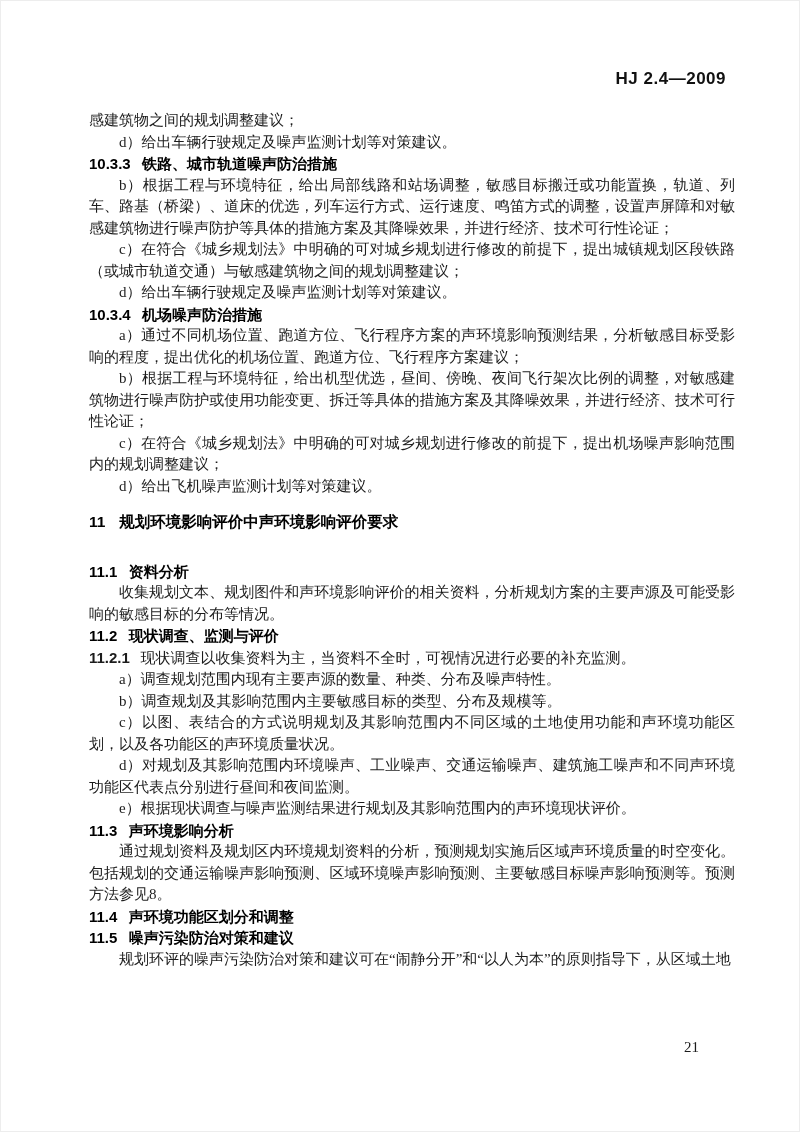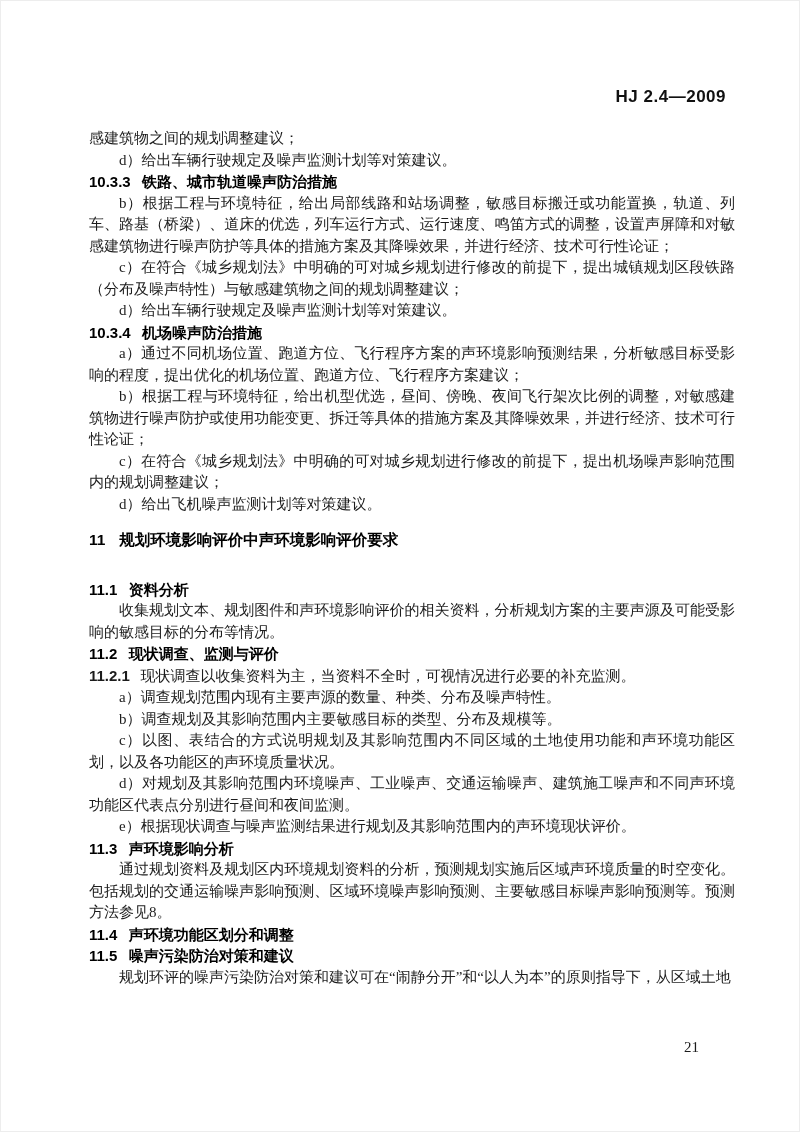--- a/index.html
+++ b/index.html
@@ -8,21 +8,21 @@
     background: #ffffff;
   }
   .sheet {
     position: relative;
     width: 800px;
     height: 1132px;
     margin: 0 auto;
     background: #ffffff;
     box-sizing: border-box;
     border: 1px solid #ededed;
-    padding: 86px 64px 0 88px;
+    padding: 68px 64px 0 88px;
     overflow: hidden;
     color: #1c1c1c;
   }
   .doc-header {
     font-family: "Liberation Sans", "DejaVu Sans", sans-serif;
     font-weight: bold;
     font-size: 17px;
     letter-spacing: 0.5px;
     text-align: right;
     color: #111111;
@@ -74,21 +74,21 @@
 <body>
 
 <div class="sheet">
   <div class="doc-header">HJ 2.4—2009</div>
 
   <main class="doc-body" id="doc-body">
       <div class="block cont"><span class="text">感建筑物之间的规划调整建议；</span></div>
       <div class="block para"><span class="text">d）给出车辆行驶规定及噪声监测计划等对策建议。</span></div>
       <div class="block h2"><span class="num">10.3.3</span><span class="title">铁路、城市轨道噪声防治措施</span></div>
       <div class="block para"><span class="text">b）根据工程与环境特征，给出局部线路和站场调整，敏感目标搬迁或功能置换，轨道、列车、路基（桥梁）、道床的优选，列车运行方式、运行速度、鸣笛方式的调整，设置声屏障和对敏感建筑物进行噪声防护等具体的措施方案及其降噪效果，并进行经济、技术可行性论证；</span></div>
-      <div class="block para"><span class="text">c）在符合《城乡规划法》中明确的可对城乡规划进行修改的前提下，提出城镇规划区段铁路（分布及噪声特性）与敏感建筑物之间的规划调整建议；</span></div>
+      <div class="block para"><span class="text">c）在符合《城乡规划法》中明确的可对城乡规划进行修改的前提下，提出城镇规划区段铁路（或城市轨道交通）与敏感建筑物之间的规划调整建议；</span></div>
       <div class="block para"><span class="text">d）给出车辆行驶规定及噪声监测计划等对策建议。</span></div>
       <div class="block h2"><span class="num">10.3.4</span><span class="title">机场噪声防治措施</span></div>
       <div class="block para"><span class="text">a）通过不同机场位置、跑道方位、飞行程序方案的声环境影响预测结果，分析敏感目标受影响的程度，提出优化的机场位置、跑道方位、飞行程序方案建议；</span></div>
       <div class="block para"><span class="text">b）根据工程与环境特征，给出机型优选，昼间、傍晚、夜间飞行架次比例的调整，对敏感建筑物进行噪声防护或使用功能变更、拆迁等具体的措施方案及其降噪效果，并进行经济、技术可行性论证；</span></div>
       <div class="block para"><span class="text">c）在符合《城乡规划法》中明确的可对城乡规划进行修改的前提下，提出机场噪声影响范围内的规划调整建议；</span></div>
       <div class="block para"><span class="text">d）给出飞机噪声监测计划等对策建议。</span></div>
       <div class="block h1"><span class="num">11</span><span class="title">规划环境影响评价中声环境影响评价要求</span></div>
       <div class="block h2"><span class="num">11.1</span><span class="title">资料分析</span></div>
       <div class="block para"><span class="text">收集规划文本、规划图件和声环境影响评价的相关资料，分析规划方案的主要声源及可能受影响的敏感目标的分布等情况。</span></div>
       <div class="block h2"><span class="num">11.2</span><span class="title">现状调查、监测与评价</span></div>

